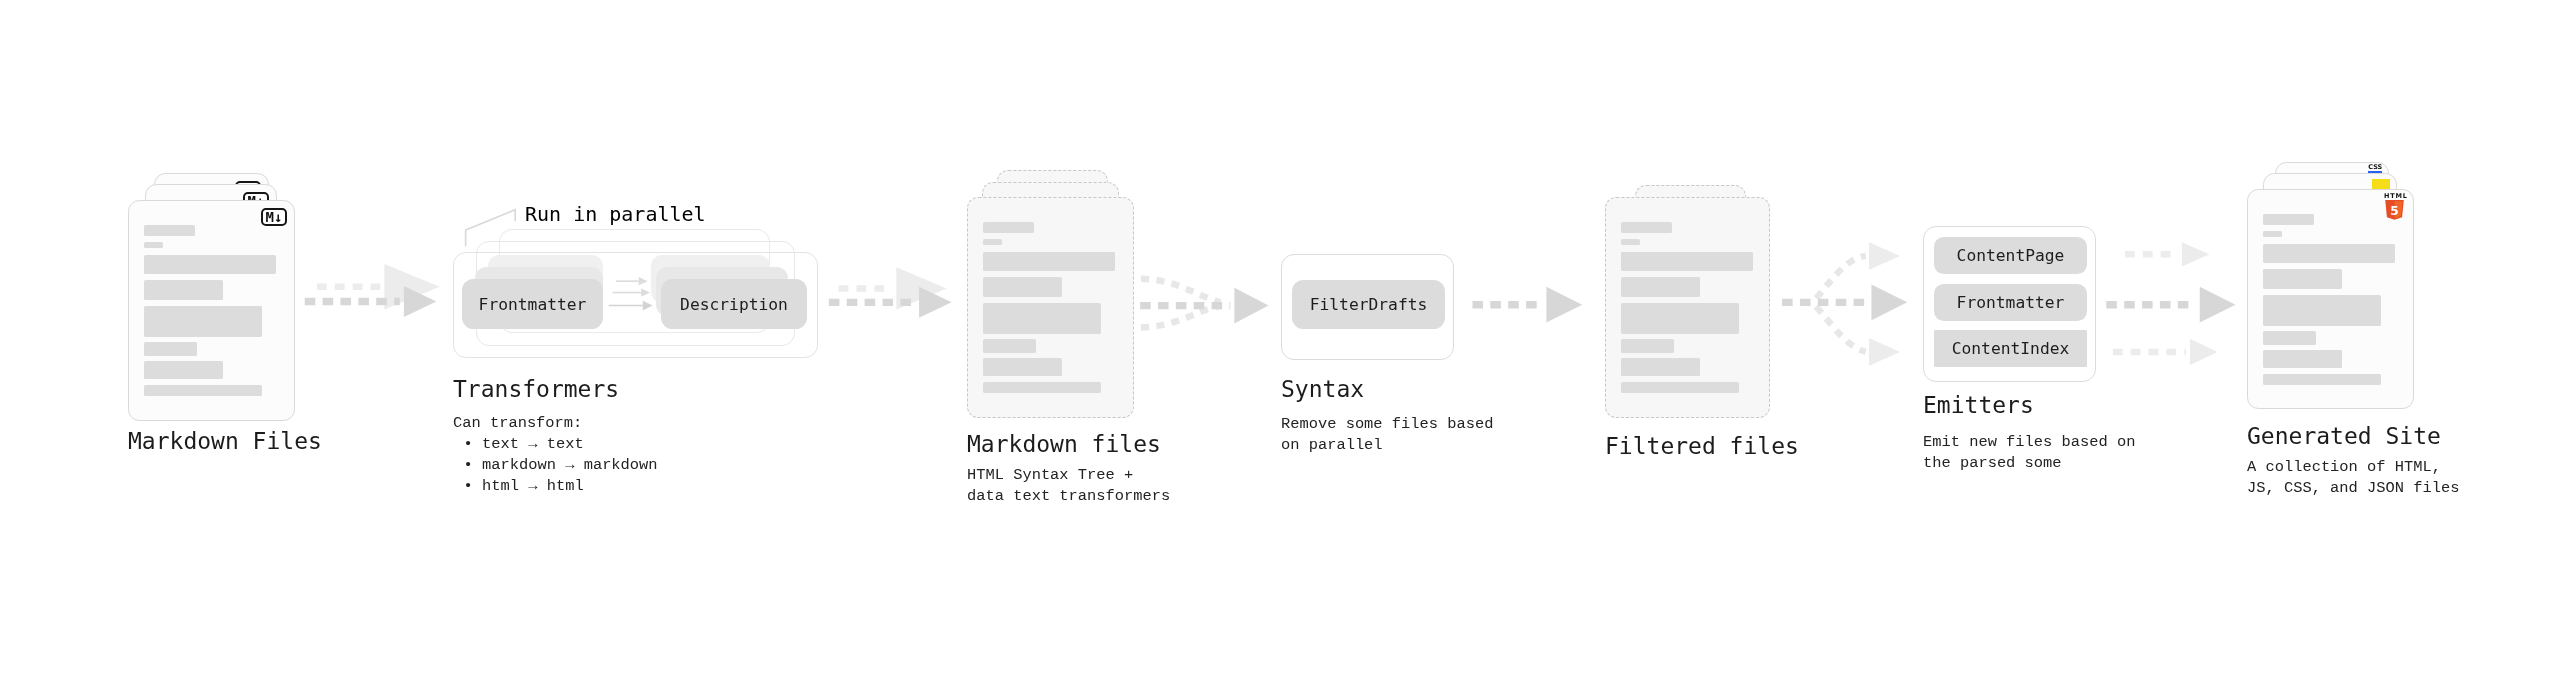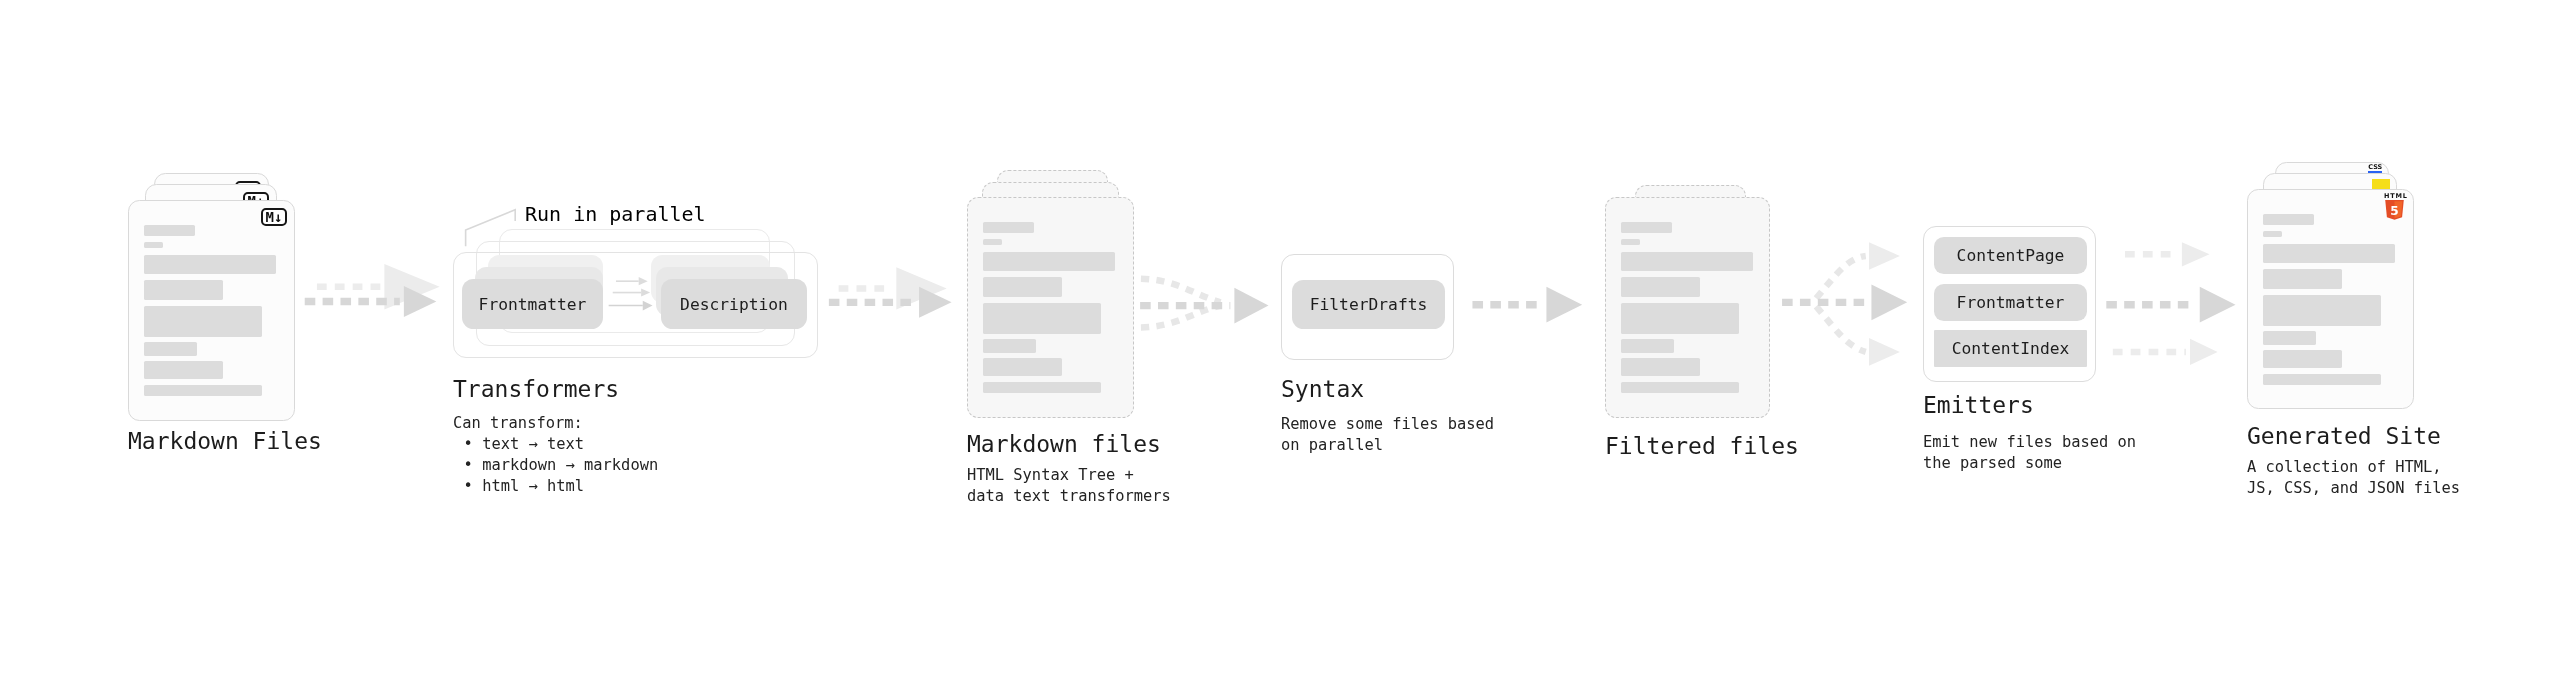--- a/index.html
+++ b/index.html
@@ -24,21 +24,21 @@
   
   .pill{position:absolute;background:#dcdcdc;border-radius:11.4px;display:flex;align-items:center;justify-content:center;
         font-size:16.3px;font-weight:500;color:#1d1d1d;box-sizing:border-box;white-space:nowrap;}
   .pill.ghost1{background:#f0f0f0;}
   .pill.ghost2{background:#e8e8e8;}
 
   
   .frame{position:absolute;background:#ffffff;border:1.6px solid #dcdcdc;border-radius:13px;box-sizing:border-box;}
 
   .stage-title{position:absolute;font-size:23px;line-height:28px;font-weight:500;color:#1c1c1c;white-space:nowrap;}
-  .stage-caption{position:absolute;font-size:15.4px;line-height:21px;color:#232323;white-space:nowrap;}
+  .stage-caption{position:absolute;font-size:15.4px;line-height:21px;color:#232323;white-space:nowrap;font-family:Liberation Mono, monospace;}
   .stage-caption .bullet{padding-left:10.6px;}
   .annotation{position:absolute;font-size:20px;line-height:19.5px;color:#000000;white-space:nowrap;}
 
   
   .html-badge{position:absolute;top:2.4px;right:8.1px;width:21px;text-align:center;}
   .html-badge .html-text{display:block;font-family:"DejaVu Sans",sans-serif;font-size:6.5px;font-weight:700;
                          letter-spacing:0.8px;color:#111;line-height:8.1px;}
   .js-badge{position:absolute;top:4.9px;right:5.7px;width:18px;height:10.6px;background:var(--js-yellow,#f5de19);}
   .css-badge{position:absolute;top:1px;right:5.7px;width:14.6px;text-align:right;}
   .css-badge .css-text{display:block;font-family:"DejaVu Sans",sans-serif;font-size:6.5px;font-weight:700;color:#111;line-height:6.5px;}

